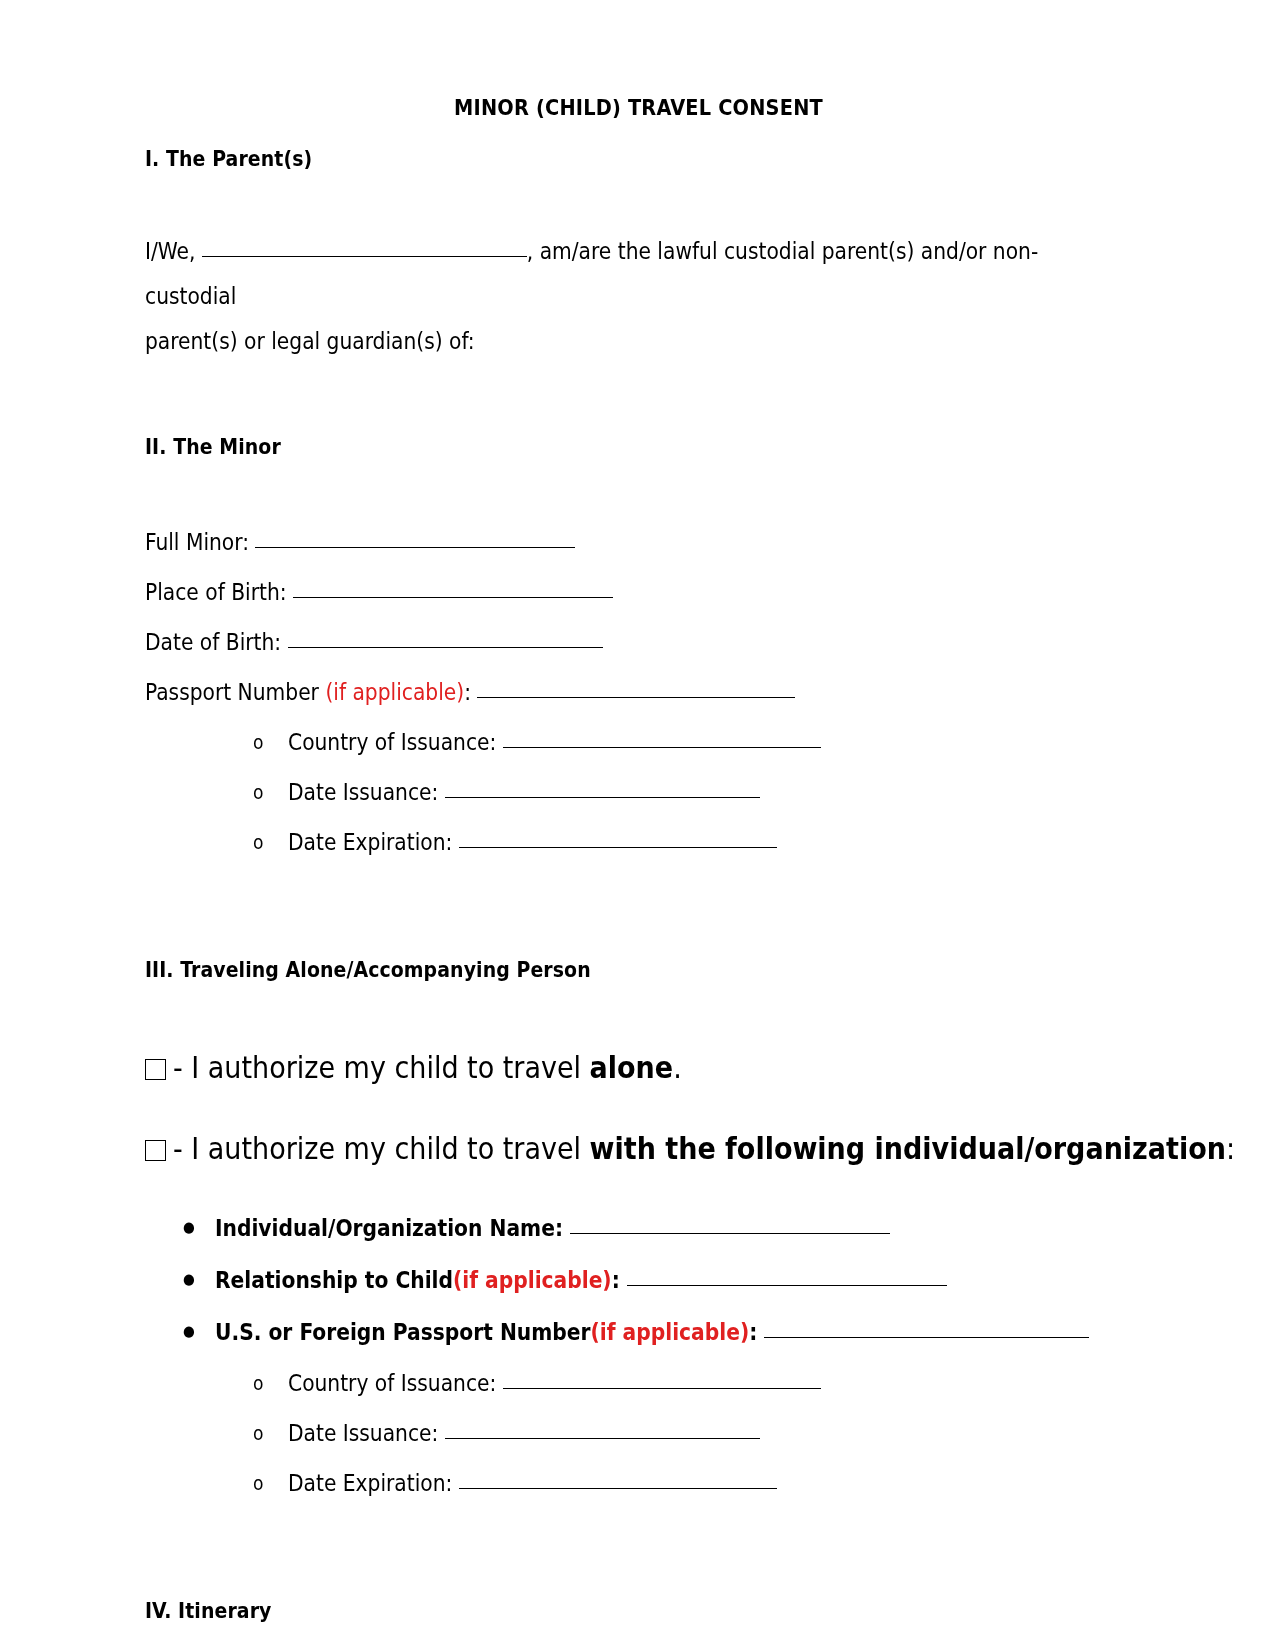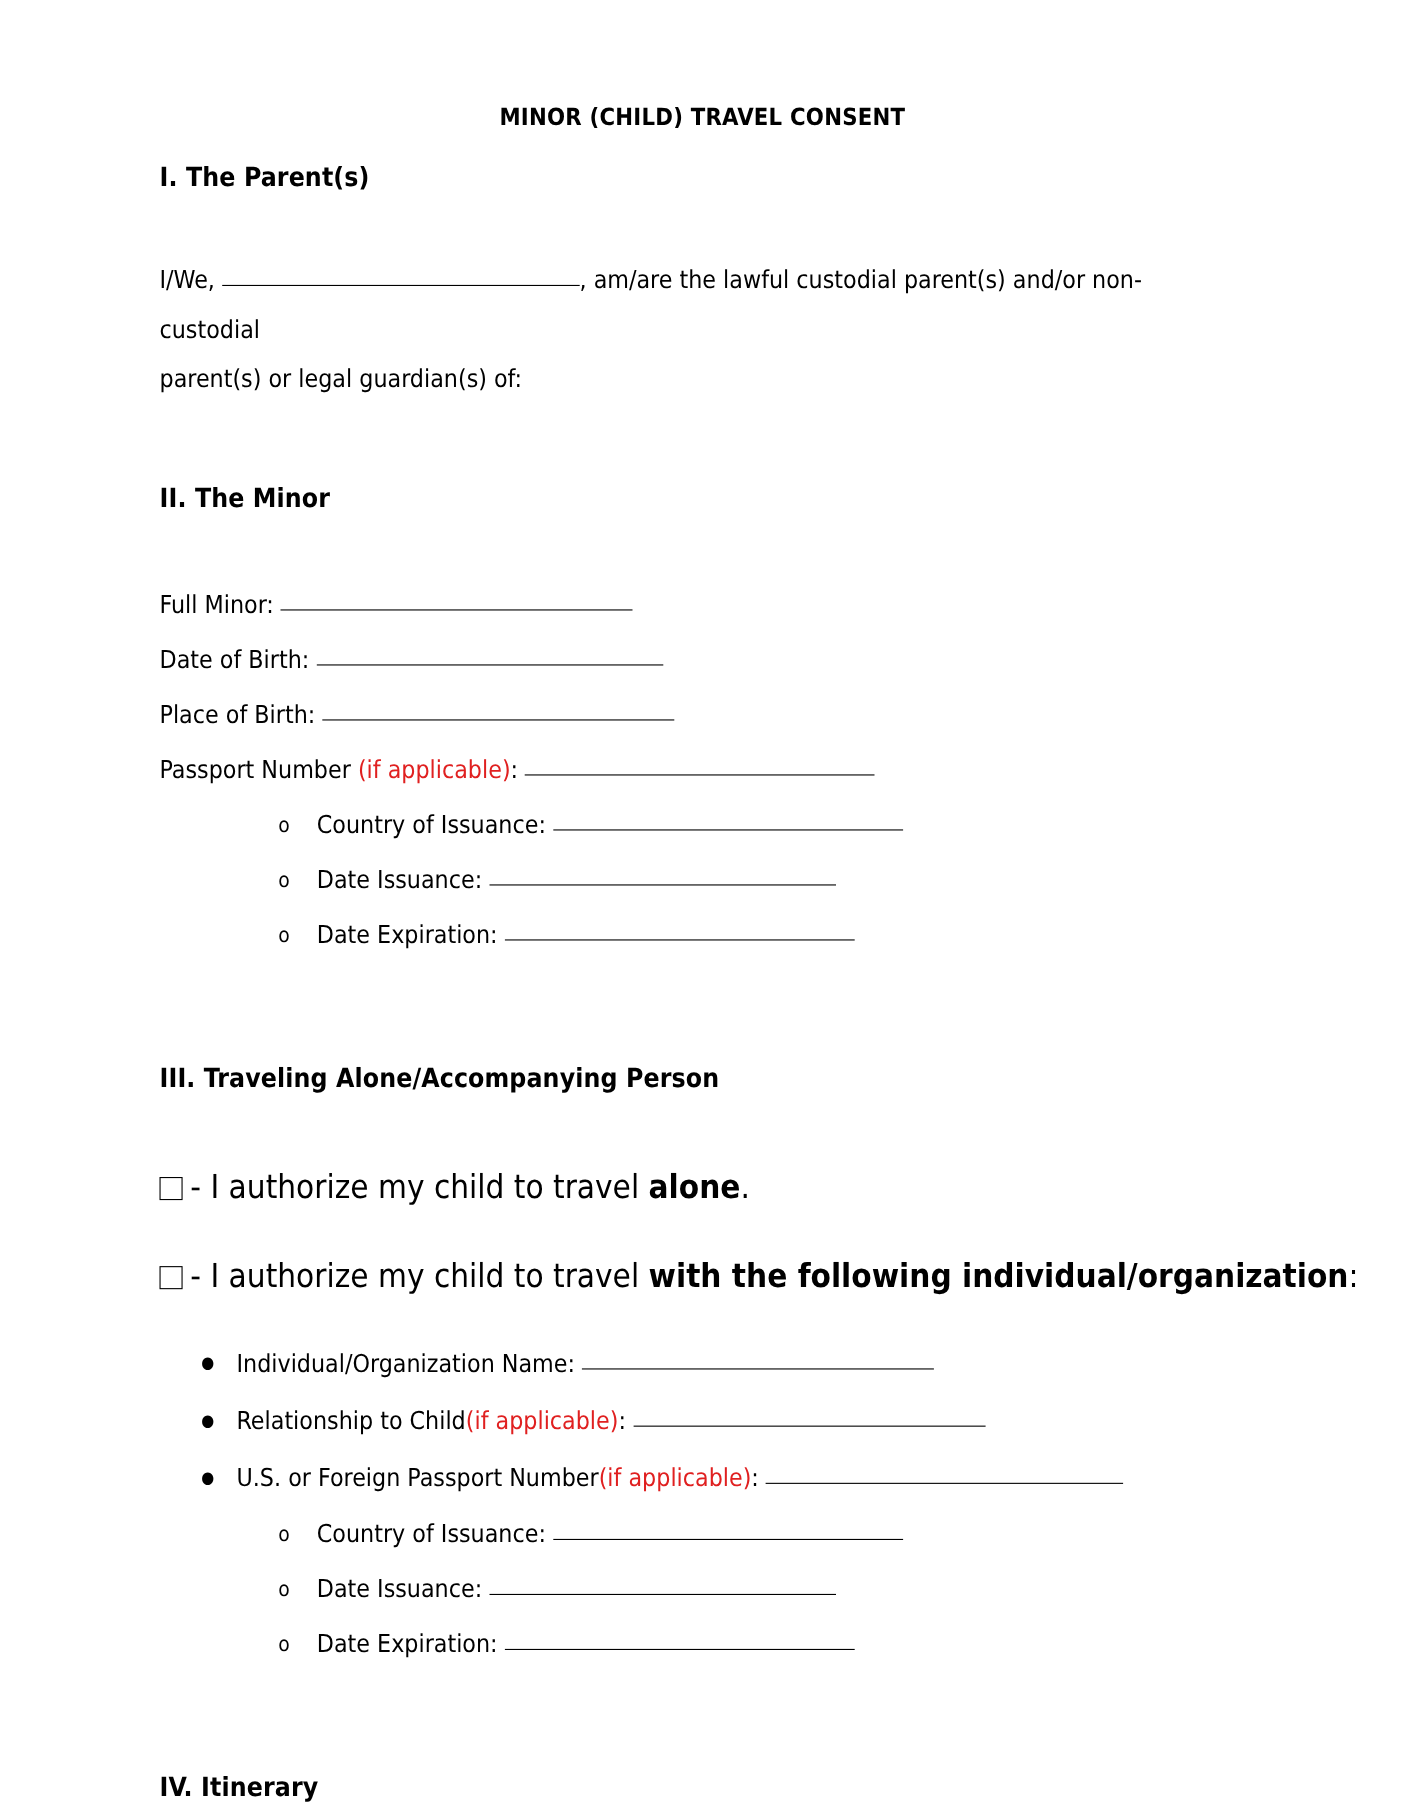--- a/index.html
+++ b/index.html
@@ -25,21 +25,21 @@
   .doc-title {
     text-align: center;
     font-weight: bold;
     font-size: 21.5px;
     letter-spacing: 0.2px;
     margin: 0 0 0 0;
     padding-left: 40px;
   }
   .section-head {
     font-weight: bold;
-    font-size: 24px;
+    font-size: 21px;
     margin: 27px 0 0 0;
     letter-spacing: 0.1px;
   }
   .para {
     font-size: 22.5px;
     line-height: 45px;
     margin: 0;
   }
   .gap-sm { height: 26px; }
   .gap-md { height: 44px; }
@@ -85,20 +85,21 @@
     left: 108px;
     font-size: 19px;
     color: #000;
   }
   ul.lvl1 > li > span.txt { margin-left: 33px; display: inline-block; text-align: right; }
 
   ul.bullets {
     list-style: none;
     margin: 0;
     padding: 0;
+    font-weight: bold;
   }
   ul.bullets > li {
     font-size: 22.5px;
     line-height: 52px;
     position: relative;
     padding-left: 40px;
     white-space: nowrap;
   }
   ul.bullets > li::before {
     content: "\25CF";
@@ -147,27 +148,27 @@
   <div class="section-head">II. The Minor</div>
 
   <div class="gap-lg"></div>
 
   <div class="field-line">
     <span>Full Minor:</span>
     <span class="blank b-320"></span>
   </div>
 
   <div class="field-line">
+    <span>Place of Birth:</span>
+    <span class="blank b-320"></span>
+  </div>
+
+  <div class="field-line">
     <span>Date of Birth:</span>
     <span class="blank b-315"></span>
-  </div>
-
-  <div class="field-line">
-    <span>Place of Birth:</span>
-    <span class="blank b-320"></span>
   </div>
 
   <div class="field-line">
     <span>Passport Number</span>
     <span class="red">(if applicable)</span><span>:</span>
     <span class="blank b-318"></span>
   </div>
 
   <ul class="lvl1">
     <li>

